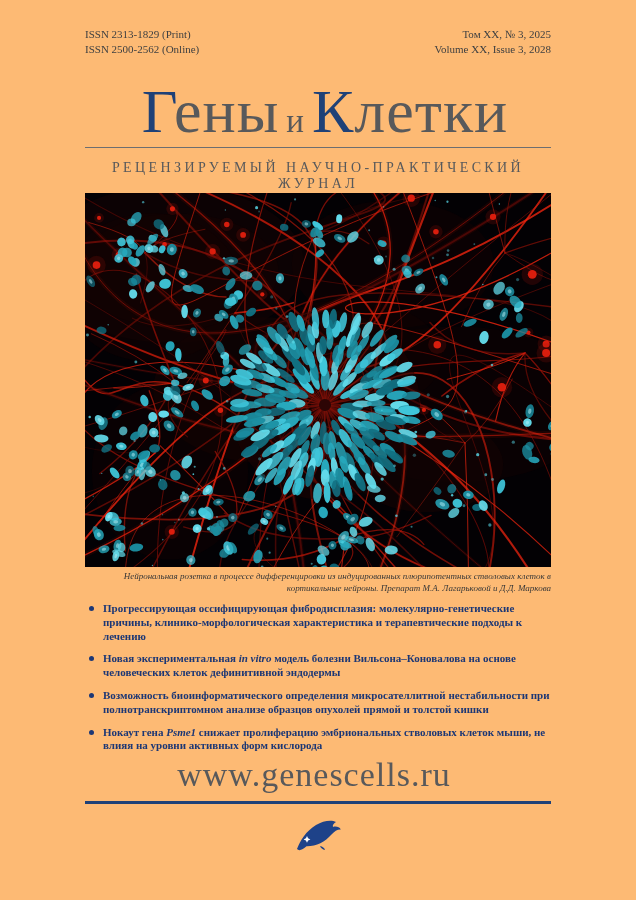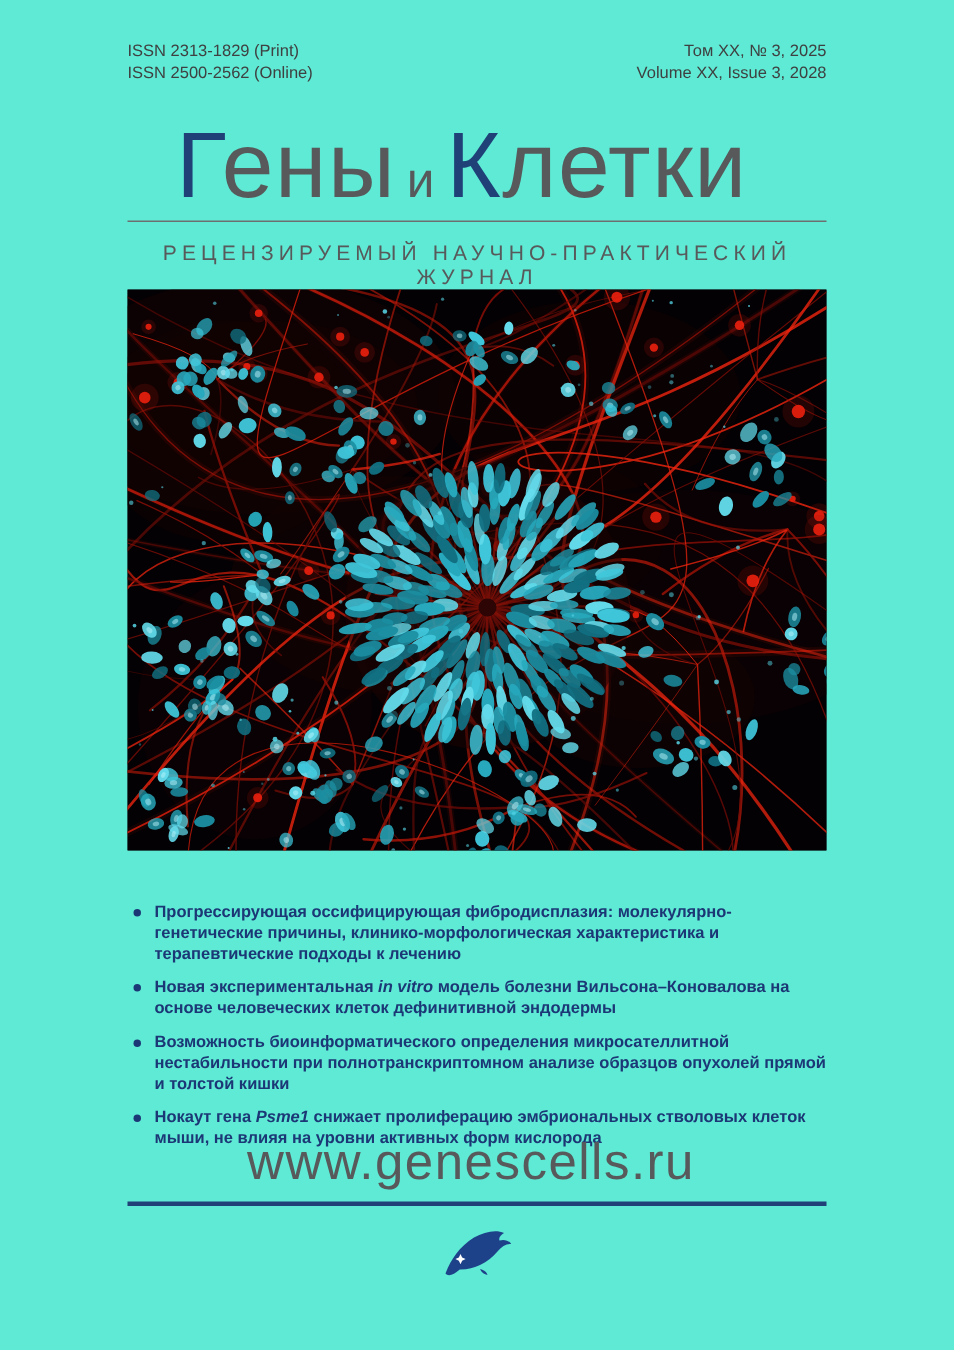--- a/index.html
+++ b/index.html
@@ -1,24 +1,24 @@
 <!DOCTYPE html>
 <html><head>
 <meta charset="utf-8">
 <style>
   html,body{margin:0;padding:0;background:#ffffff;}
   .page{
-    position:relative;width:636px;height:900px;background:#5eead4;
-    font-family:Liberation Sans, sans-serif;overflow:hidden;margin:0 auto;
+    position:relative;width:636px;height:900px;background:#fdba74;
+    font-family:Liberation Serif, serif;overflow:hidden;margin:0 auto;
   }
   
   .issn{position:absolute;top:27px;left:85px;font-size:11px;line-height:14.5px;color:#3f4041;}
   .volume{position:absolute;top:27px;right:85px;font-size:11px;line-height:14.5px;color:#3f4041;text-align:right;}
   
-  .title{position:absolute;top:80px;left:75px;width:466px;margin:0;text-align:center;
+  .title{position:absolute;top:80px;left:92px;width:466px;margin:0;text-align:center;
     font-size:62px;line-height:1;font-weight:400;color:#58595b;letter-spacing:1px;white-space:nowrap;}
   .title .cap{color:#1f4177;}
   .title .conj{font-size:33px;margin:0 7px;}
   .title-rule{position:absolute;top:147px;left:85px;width:466px;height:1px;background:#6d6e70;}
   .subtitle{position:absolute;top:160px;left:85px;width:466px;text-align:center;
     font-size:14px;letter-spacing:3.4px;color:#58595b;}
   
   .micrograph{position:absolute;top:193px;left:85px;width:466px;height:374px;background:#020103;}
   .micrograph svg{display:block;}
   .caption{position:absolute;top:571px;left:85px;width:466px;text-align:right;
@@ -1679,20 +1679,21 @@
         <circle cx="309.1335998750292" cy="76.2350988057442" r="1.5029768464388327" fill="#58d8e8" opacity="0.6117009647656233"></circle>
         <circle cx="139.2327044447884" cy="275.4168887194246" r="1.3567628082819283" fill="#58d8e8" opacity="0.5942093340912834"></circle>
         <circle cx="274.75078371958807" cy="231.51094665797427" r="0.7315975397126749" fill="#58d8e8" opacity="0.5087226458243095"></circle>
         <circle cx="56.971069048158824" cy="330.5809386773035" r="1.263144928147085" fill="#58d8e8" opacity="0.5158075841260142"></circle>
         <circle cx="378.98156953183934" cy="312.73556956322864" r="1.4389408855931833" fill="#58d8e8" opacity="0.5168211587355472"></circle>
         <circle cx="381.164225559216" cy="218.1249265265651" r="1.08283737457823" fill="#58d8e8" opacity="0.843030339118559"></circle>
         <circle cx="113.57245265319943" cy="295.8813457880169" r="0.9661150363273918" fill="#58d8e8" opacity="0.7337438414571806"></circle>
       </svg>
     </div>
 
+  <div class="caption">Нейрональная розетка в процессе дифференцировки из индуцированных плюрипотентных стволовых клеток в кортикальные нейроны. Препарат М.А. Лагарьковой и Д.Д. Маркова</div>
 
   <ul class="highlights">
     <li>
       <span class="dot"></span>
       <p><span>Прогрессирующая оссифицирующая фибродисплазия: молекулярно-генетические причины, клинико-морфологическая характеристика и терапевтические подходы к лечению</span><i></i><span></span></p>
     </li>
     <li>
       <span class="dot"></span>
       <p><span>Новая экспериментальная </span><i>in vitro</i><span> модель болезни Вильсона–Коновалова на основе человеческих клеток дефинитивной эндодермы</span></p>
     </li>

